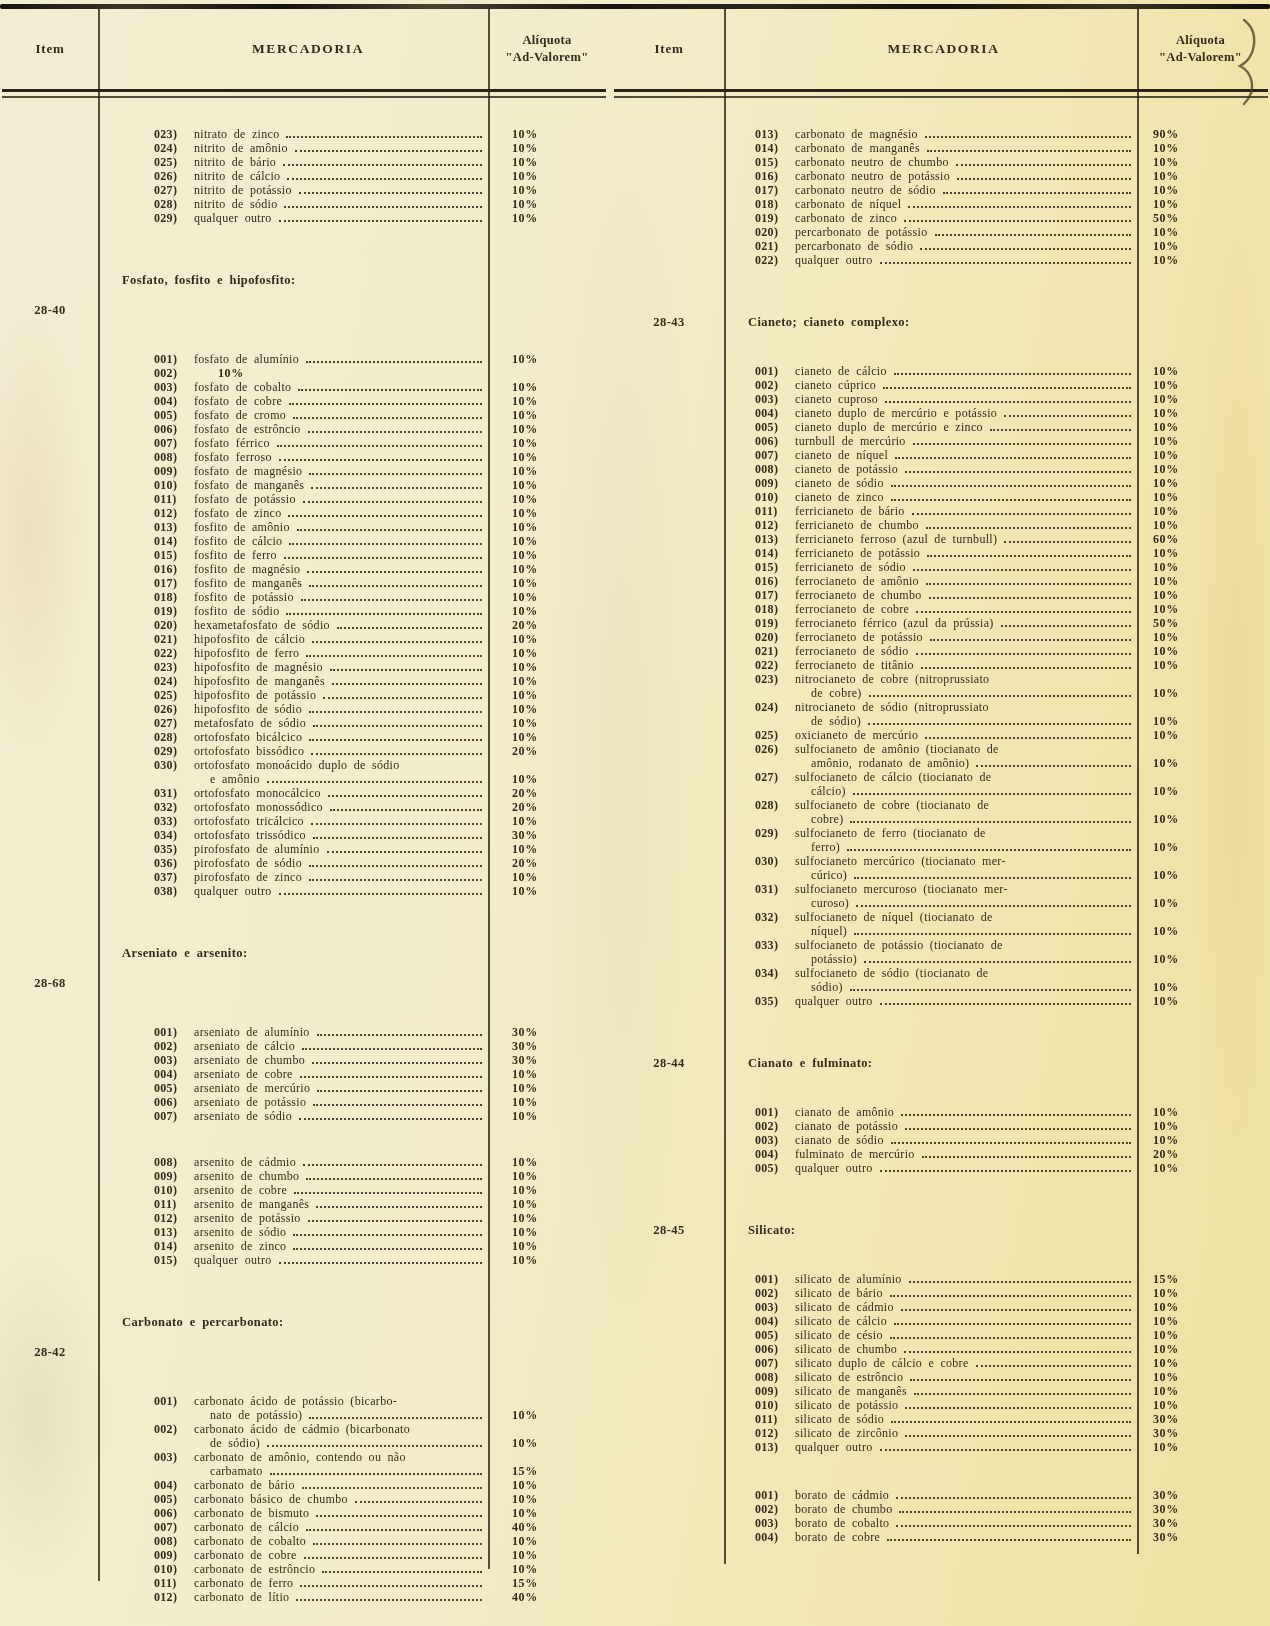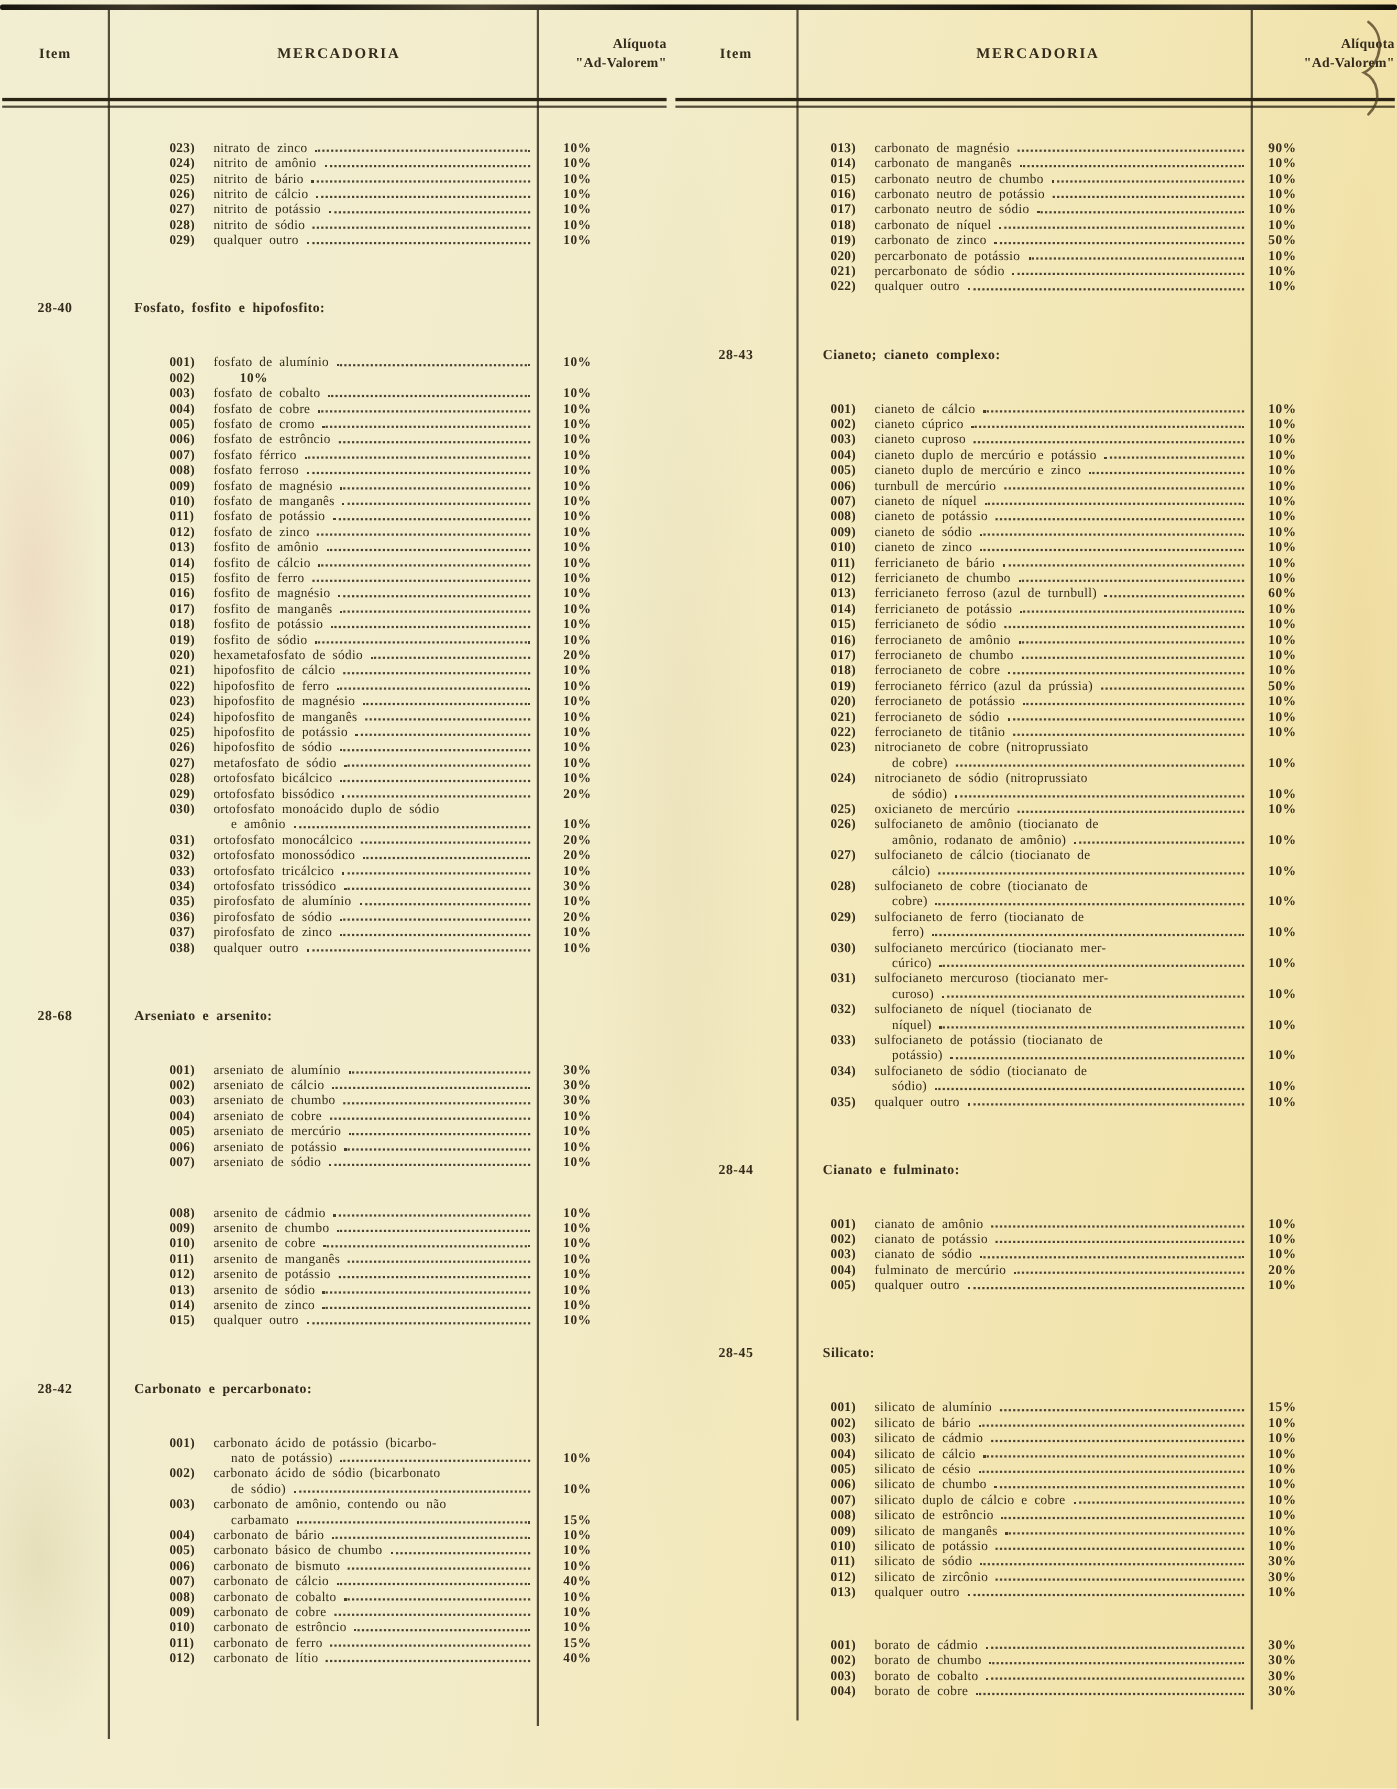--- a/index.html
+++ b/index.html
@@ -28,35 +28,35 @@
   .p-hdr{
     position:absolute;top:0;left:0;right:0;height:80px;
     display:grid;align-items:center;text-align:center;
     border-bottom:3px solid #2b2415;
   }
   #panel-left  .p-hdr{grid-template-columns:96px 1fr 118px;}
   #panel-right .p-hdr{grid-template-columns:110px 1fr 135px;}
   .hdr-underline2{position:absolute;left:0;right:0;top:87px;height:1.5px;background:#2b2415;opacity:.8;}
   .h-item{font-size:13px;font-weight:700;letter-spacing:.8px;}
   .h-merc{font-size:13.5px;font-weight:700;letter-spacing:1.6px;padding-left:30px;}
-  .h-aliq{font-size:12.5px;font-weight:700;line-height:17px;letter-spacing:.3px;text-align:right;}
+  .h-aliq{font-size:12.5px;font-weight:700;line-height:17px;letter-spacing:.3px;}
 
   .vr{position:absolute;top:0;width:0;border-left:2px solid rgba(43,36,21,.8);}
   #panel-left  .vr-item{left:96px;height:1572px;}
   #panel-left  .vr-aliq{left:486px;height:1560px;}
   #panel-right .vr-item{left:110px;height:1555px;}
   #panel-right .vr-aliq{left:523px;height:1545px;}
 
   .p-body{position:absolute;top:92px;left:0;right:0;font-size:12px;letter-spacing:.3px;word-spacing:3px;}
   .rows{margin-top:34px;}
   .rows:first-child{margin-top:26px;}
 
   .sec{display:flex;margin-top:48px;margin-bottom:0;font-size:12.5px;}
   .s-code{flex:none;text-align:center;font-weight:700;letter-spacing:.5px;}
-  #panel-left  .s-code{width:96px;}
+  #panel-left  .s-code{width:96px;margin-top:30px;}
   #panel-right .s-code{width:110px;}
   .s-title{padding-left:24px;font-weight:700;letter-spacing:.4px;}
 
   .entry{display:flex;align-items:flex-end;}
   #panel-left  .entry{padding-left:152px;}
   #panel-right .entry{padding-left:141px;}
   .e-num{flex:none;width:40px;font-weight:700;align-self:flex-start;line-height:14px;}
   .e-desc{flex:1;min-width:0;}
   .e-line{display:flex;line-height:14px;}
   .e-line.cont{padding-left:16px;}
@@ -717,21 +717,21 @@
               <span>nato de potássio)</span>
               <span class="leader"></span>
             </div>
           </div>
           <div class="e-rate">10%</div>
         </div>
         <div class="entry">
           <div class="e-num">002)</div>
           <div class="e-desc">
             <div class="e-line">
-              <span>carbonato ácido de sódio (bicarbonato</span>
+              <span>carbonato ácido de cádmio (bicarbonato</span>
             </div>
             <div class="e-line cont">
               <span>de sódio)</span>
               <span class="leader"></span>
             </div>
           </div>
           <div class="e-rate">10%</div>
         </div>
         <div class="entry">
           <div class="e-num">003)</div>

